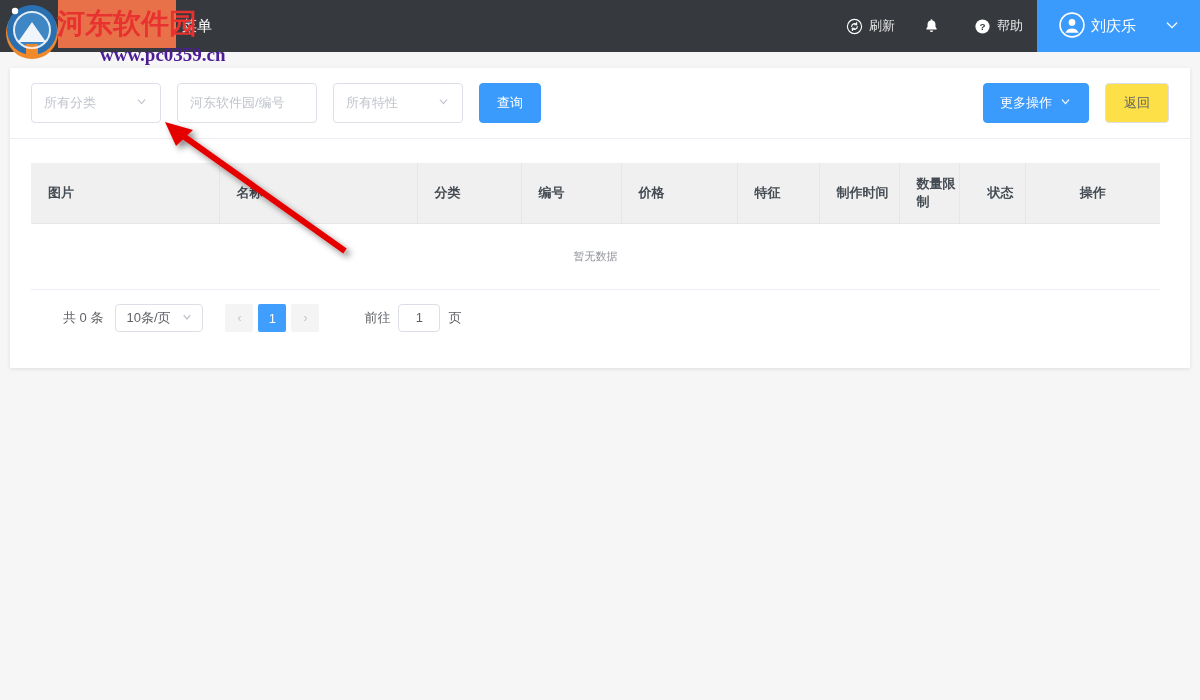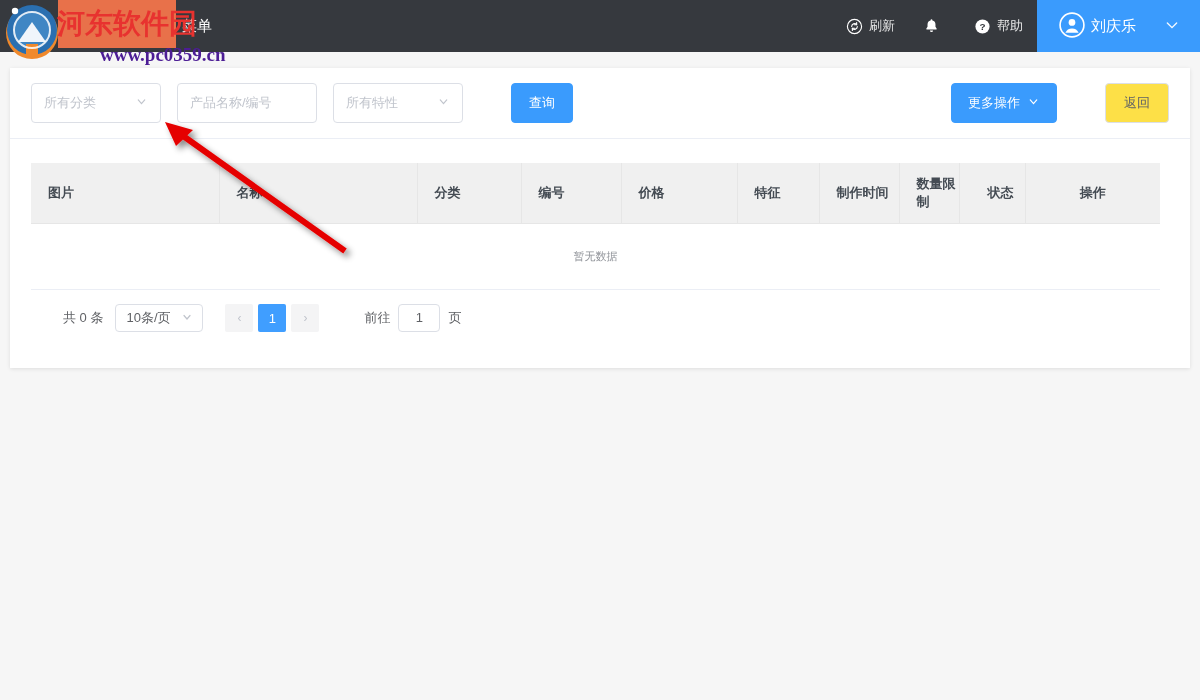--- a/index.html
+++ b/index.html
@@ -123,21 +123,20 @@
   .btn {
     height: 40px;
     border-radius: 4px;
     font-size: 13px;
     display: inline-flex;
     align-items: center;
     justify-content: center;
     cursor: pointer;
     box-sizing: border-box;
     white-space: nowrap;
-    margin-left: 32px;
   }
   .btn-primary {
     background: #3a9bfd;
     color: #ffffff;
     border: 1px solid #3a9bfd;
     padding: 0 20px;
   }
   .btn-default {
     background: #fde047;
     color: #606266;
@@ -362,21 +361,21 @@
     <div class="field sel-cat">
       <span class="txt">所有分类</span>
       <span class="caret">
         <svg width="13" height="13" viewBox="0 0 24 24" fill="none" stroke="currentColor" stroke-width="2.2" stroke-linecap="round">
             <polyline points="6,9 12,16 18,9"></polyline>
           </svg>
       </span>
     </div>
 
     <div class="field inp-name">
-      <span class="txt">产品名称/编号</span>
+      <span class="txt">河东软件园/编号</span>
     </div>
 
     <div class="field sel-feat">
       <span class="txt">所有特性</span>
       <span class="caret">
         <svg width="13" height="13" viewBox="0 0 24 24" fill="none" stroke="currentColor" stroke-width="2.2" stroke-linecap="round">
             <polyline points="6,9 12,16 18,9"></polyline>
           </svg>
       </span>
     </div>

